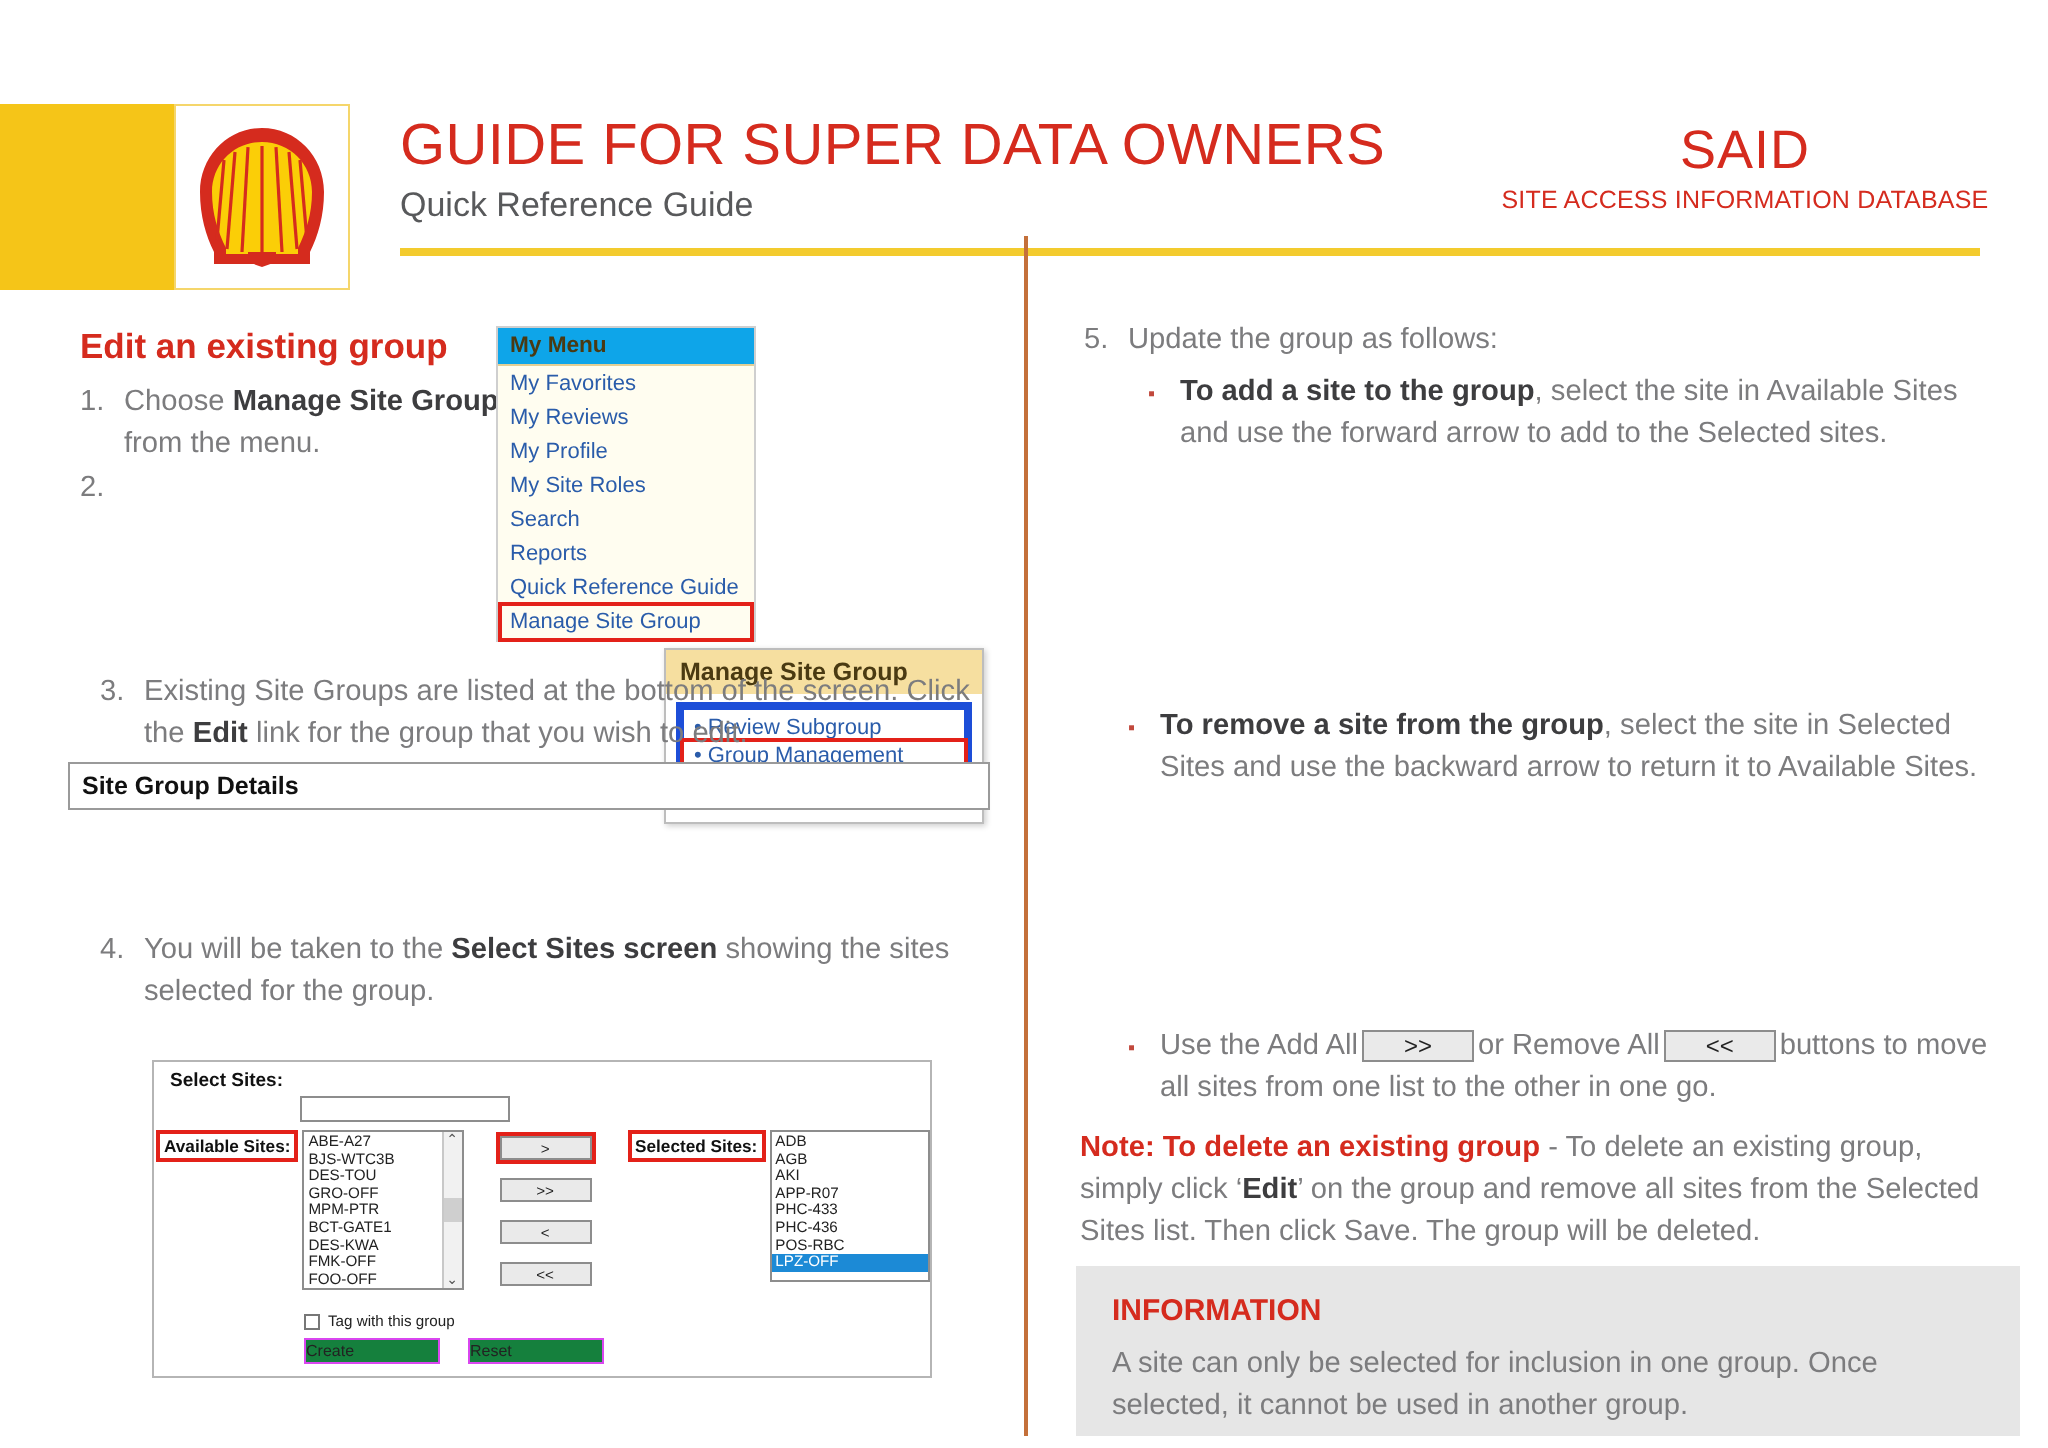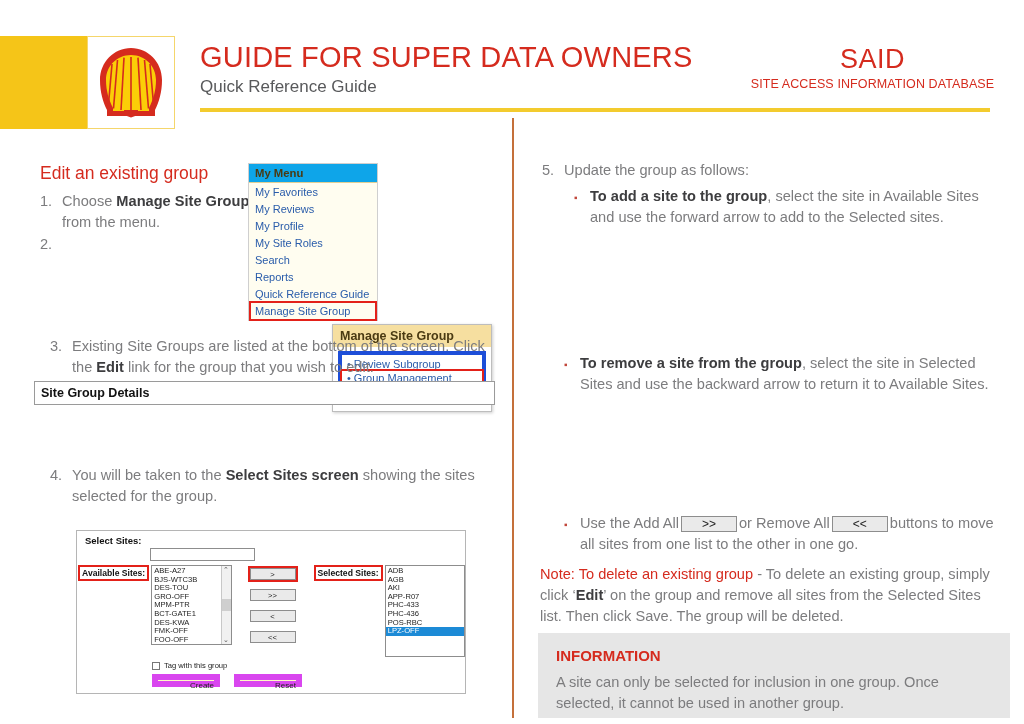--- a/index.html
+++ b/index.html
@@ -6,21 +6,21 @@
   html, body { margin:0; padding:0; }
   body {
     width:1024px; height:724px; position:relative;
     background:#ffffff;
     font-family:"Liberation Sans", sans-serif;
     color:#58595b;
     overflow:hidden;
   }
 
   
-  #header { position:absolute; left:0; top:0; width:1024px; height:128px; }
+  #header { position:absolute; left:0; top:16px; width:1024px; height:128px; }
   .yellow-block { position:absolute; left:0; top:36px; width:175px; height:93px; background:#f5c518; }
   .logo-box { position:absolute; left:87px; top:36px; width:88px; height:93px; background:#ffffff; border:1px solid #f5d66b; display:flex; align-items:center; justify-content:center; }
   .logo-box svg { display:block; }
 
   .title-main {
     position:absolute; left:200px; top:41px;
     font-size:29px; letter-spacing:0.2px;
     color:#d52b1e; font-weight:400;
     font-family:"Liberation Sans", sans-serif;
   }
@@ -33,21 +33,21 @@
     font-size:27px; color:#d52b1e; letter-spacing:0.5px;
   }
   .said-sub {
     position:absolute; left:700px; top:77px; width:345px; text-align:center;
     font-size:12.5px; color:#d52b1e; letter-spacing:0.1px;
   }
   .rule-yellow { position:absolute; left:200px; top:108px; width:790px; height:4px; background:#f3cb2e; }
   .col-divider { position:absolute; left:512px; top:118px; width:1.5px; height:600px; background:#c4703a; }
 
   
-  .h-red { color:#d52b1e; font-weight:normal; }
+  .h-red { color:#d52b1e; font-weight:bold; }
   .bold-dark { color:#3d3d3f; font-weight:bold; }
 
   
   #left-col { position:absolute; left:0; top:128px; width:512px; height:596px; }
   #edit-heading { position:absolute; left:40px; top:35px; font-size:17.5px; }
 
   .ol-item { position:absolute; display:flex; }
   .ol-num { width:22px; flex:0 0 22px; color:#7c7c7e; font-size:14.6px; line-height:21px; }
   .ol-body { color:#7c7c7e; font-size:14.6px; line-height:21px; }
 
@@ -93,36 +93,36 @@
   .ss .listbox .opt.sel { background:#1c8ad6; color:#fff; }
   .ss .scroll { position:absolute; right:0; top:0; bottom:0; background:#f1f1f1; border-left:1px solid #c8c8c8; display:flex; flex-direction:column; justify-content:space-between; align-items:center; color:#555; }
   .ss .scroll .thumb { background:#cfcfcf; width:100%; }
   .ss .btncol { display:flex; flex-direction:column; align-items:center; }
   .ss .xbtn { background:#eaeaea; border:1px solid #8d8d8d; color:#222; text-align:center; }
   .ss .xbtn.hl { outline:2px solid #e32119; }
   .ss .ss-foot { padding-left:0; }
   .ss .chkrow { display:flex; align-items:center; color:#222; }
   .ss .chk { border:1px solid #777; background:#fff; display:inline-block; }
   .ss .footbtns { display:flex; }
-  .ss .fbtn { background:#fef9c3; border:6px solid #d946ef; text-align:right; color:#222; }
+  .ss .fbtn { background:#15803d; border:1px solid #d946ef; text-align:left; color:#222; }
 
   
   #ss-big { left:76px; top:402px; width:390px; font-size:8.6px; }
   #ss-big .ss-title { font-size:9.5px; }
   #ss-big .ss-search { margin-left:73px; width:105px; height:13px; }
   #ss-big .ss-main { padding:0 0 0 3px; }
   #ss-big .ss-lbl { font-size:8.6px; padding:1px 2px; margin-top:2px; }
   #ss-big .listbox { width:85px; height:80px; margin-left:4px; padding-top:1px; }
   #ss-big .opt { font-size:7.6px; line-height:8.6px; }
   #ss-big .scroll { width:10px; font-size:7px; }
   #ss-big .scroll .thumb { height:12px; }
   #ss-big .btncol { margin-left:18px; margin-top:3px; }
   #ss-big .xbtn { width:46px; height:12px; line-height:11px; font-size:7.6px; margin-bottom:9px; }
   #ss-big .sel-lbl { margin-left:20px; margin-top:2px; }
-  #ss-big .listbox.right { width:85px; height:92px; margin-left:4px; }
+  #ss-big .listbox.right { width:85px; height:76px; margin-left:4px; }
   #ss-big .ss-foot { margin:4px 0 6px 75px; }
   #ss-big .chk { width:8px; height:8px; margin-right:4px; }
   #ss-big .chkrow { font-size:7.6px; }
   #ss-big .footbtns { margin-top:4px; gap:14px; }
   #ss-big .fbtn { width:68px; height:13px; line-height:12px; font-size:8px; }
 
   
   #right-col { position:absolute; left:512px; top:128px; width:512px; height:596px; }
   #step5 { position:absolute; left:30px; top:32px; width:450px; display:flex; }
   .bullet-item { position:absolute; display:flex; }

